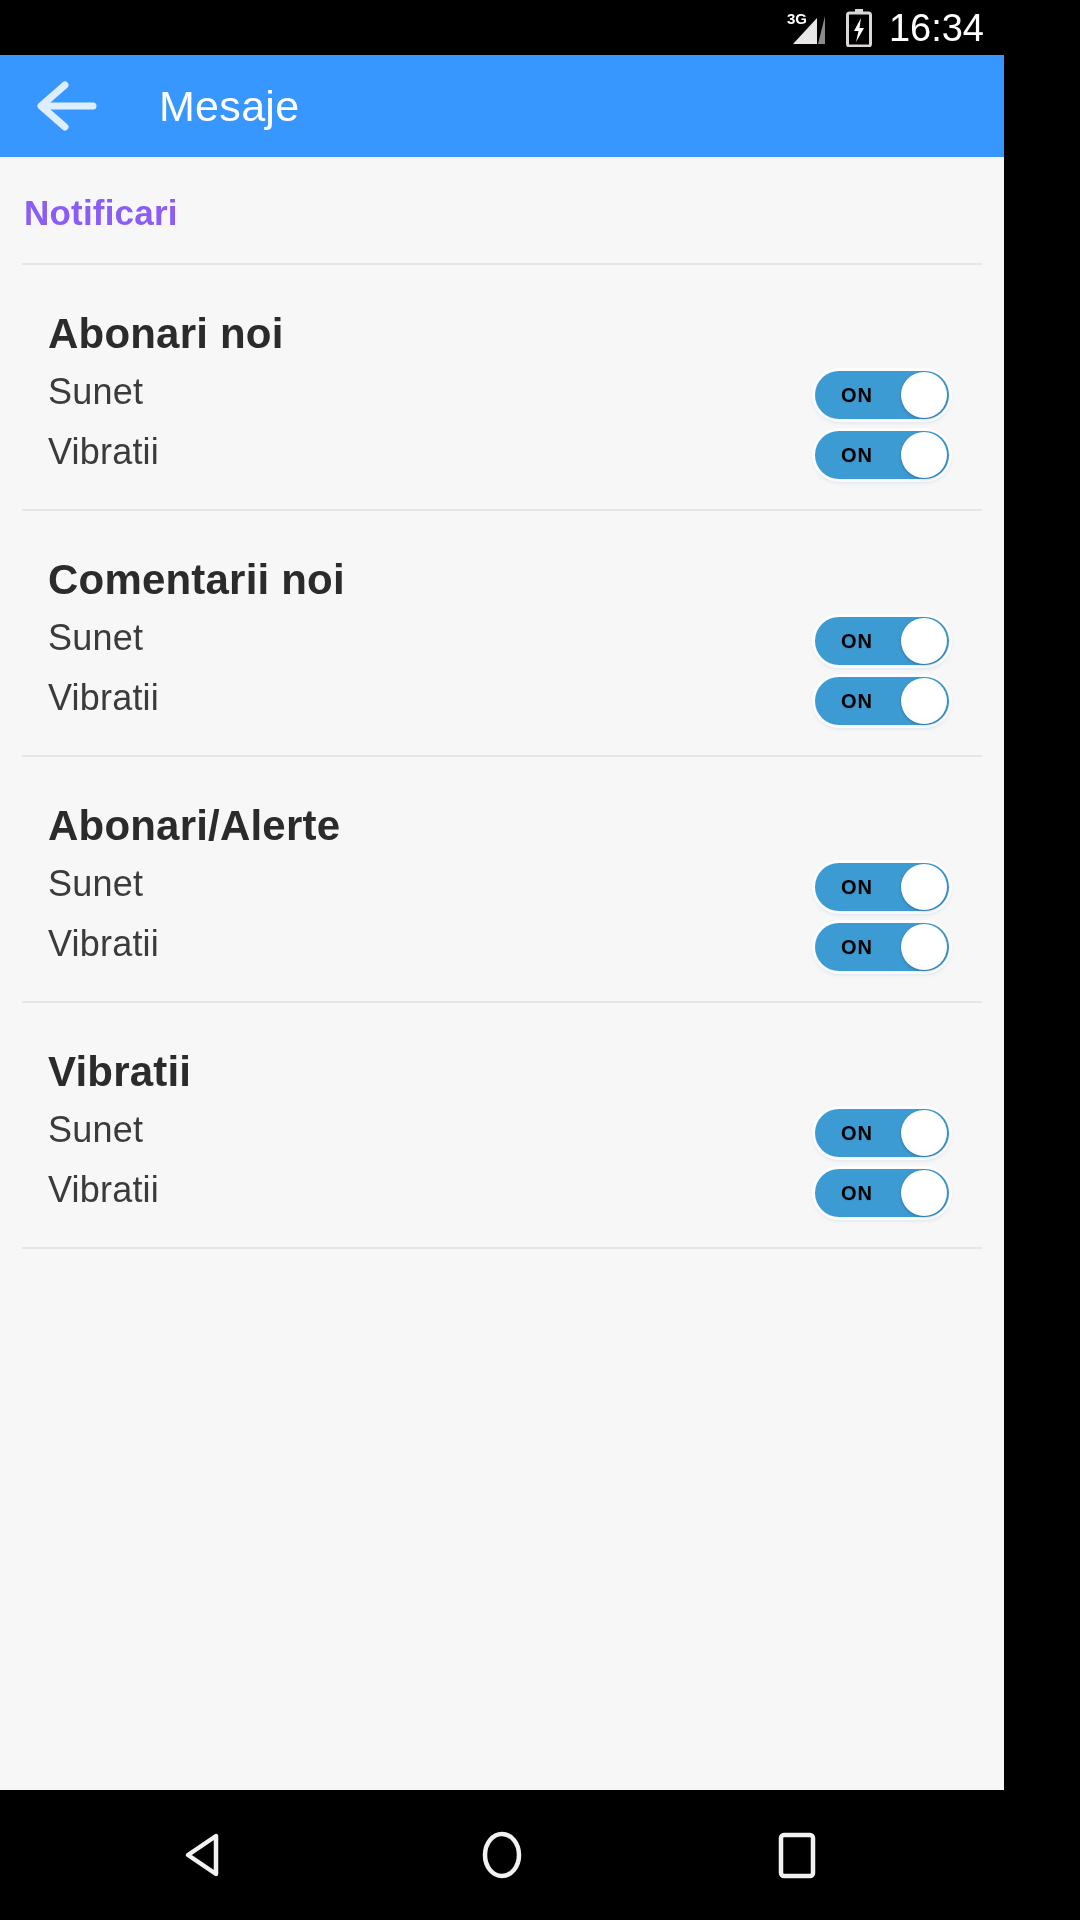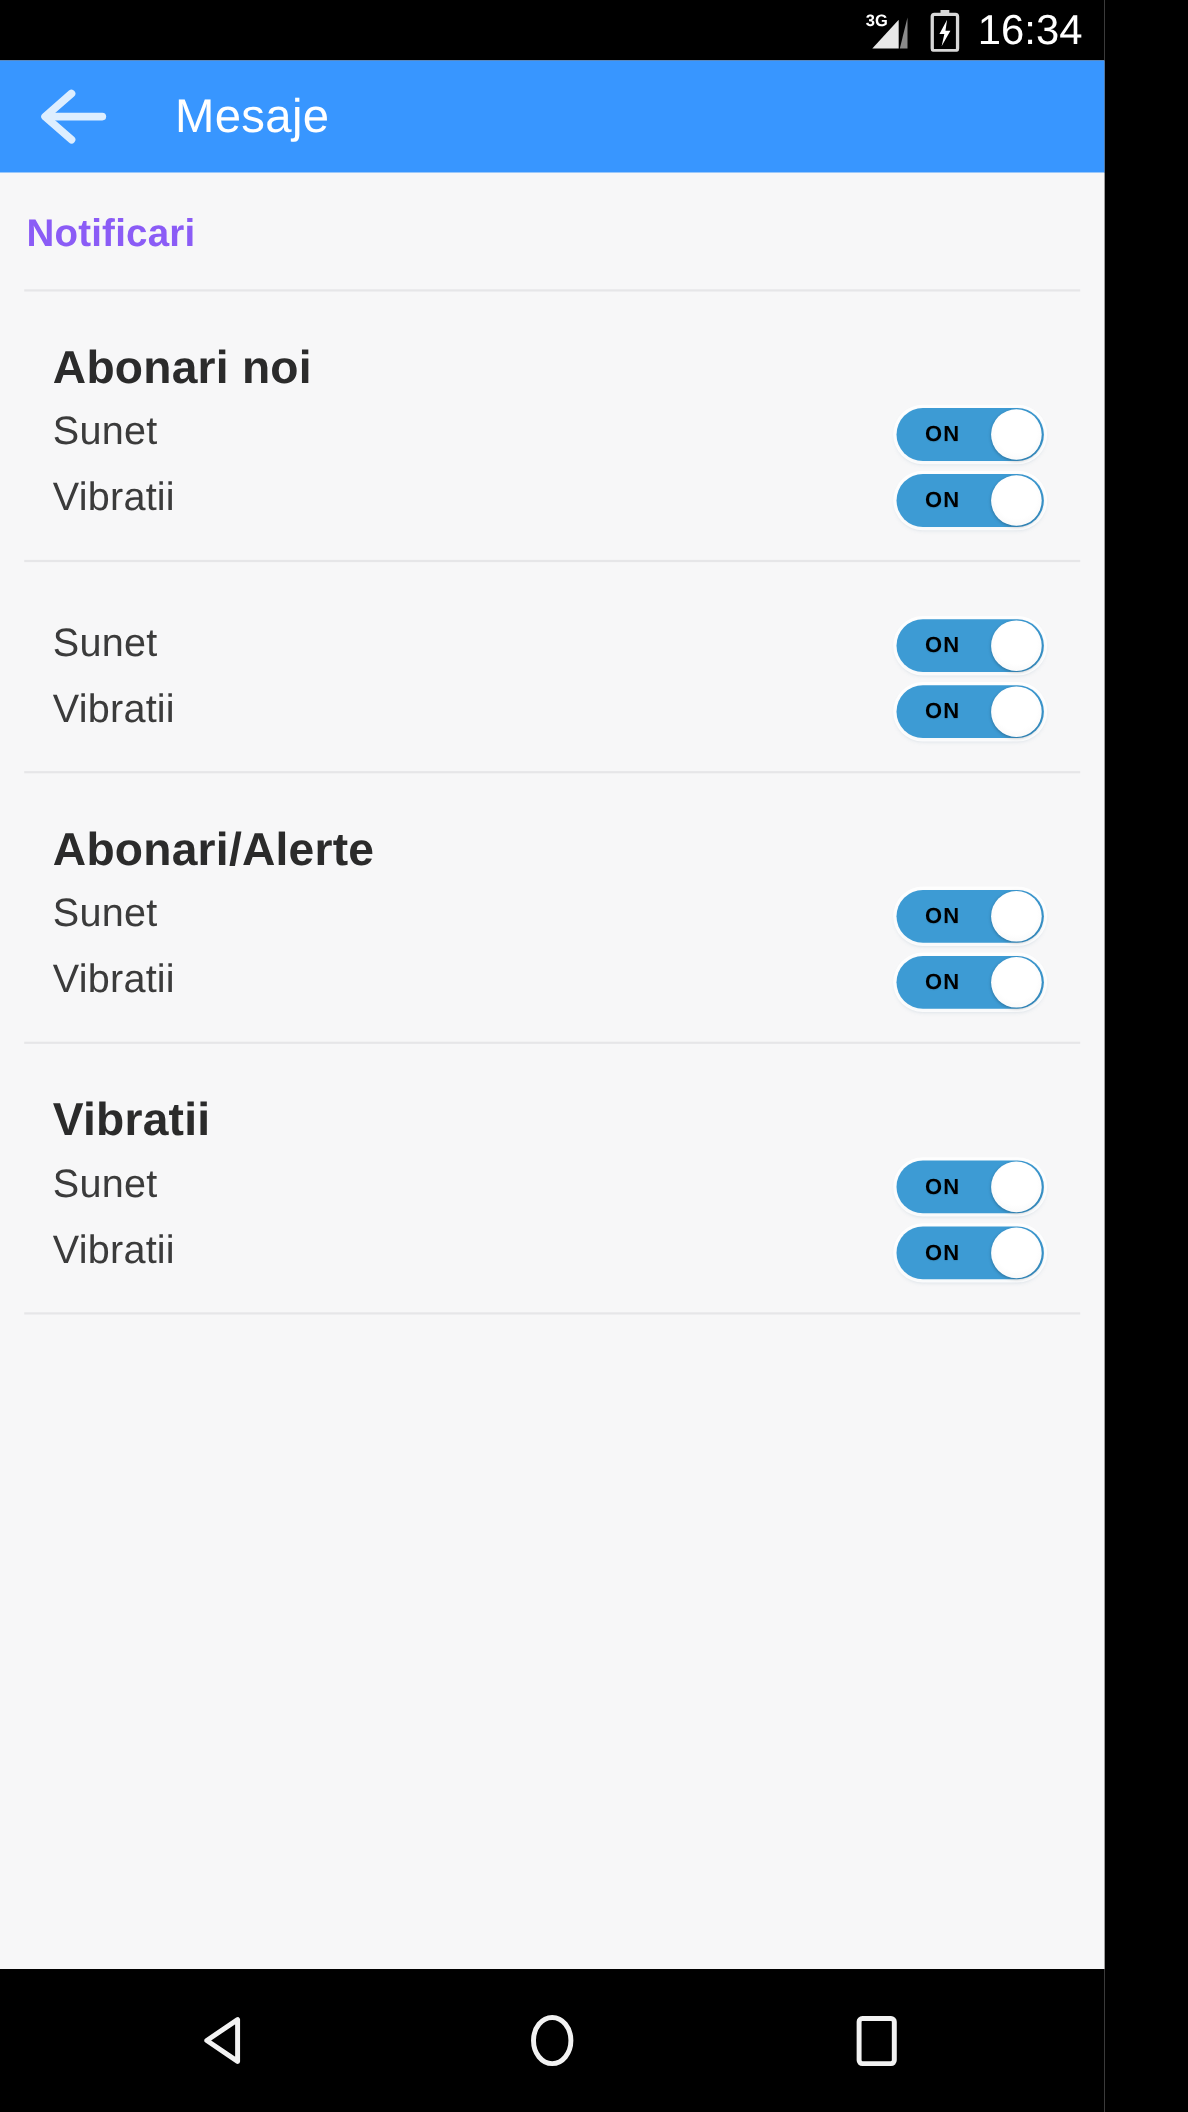--- a/index.html
+++ b/index.html
@@ -227,20 +227,21 @@
         <div class="row-label">Vibratii</div>
         <div class="toggle">
           <span class="toggle-text">ON</span>
           <span class="toggle-knob"></span>
         </div>
       </div>
     </div>
     <div class="divider"></div>
 
     <div class="group">
+      <div class="group-title">Comentarii noi</div>
       <div class="row">
         <div class="row-label">Sunet</div>
         <div class="toggle">
           <span class="toggle-text">ON</span>
           <span class="toggle-knob"></span>
         </div>
       </div>
       <div class="row">
         <div class="row-label">Vibratii</div>
         <div class="toggle">

